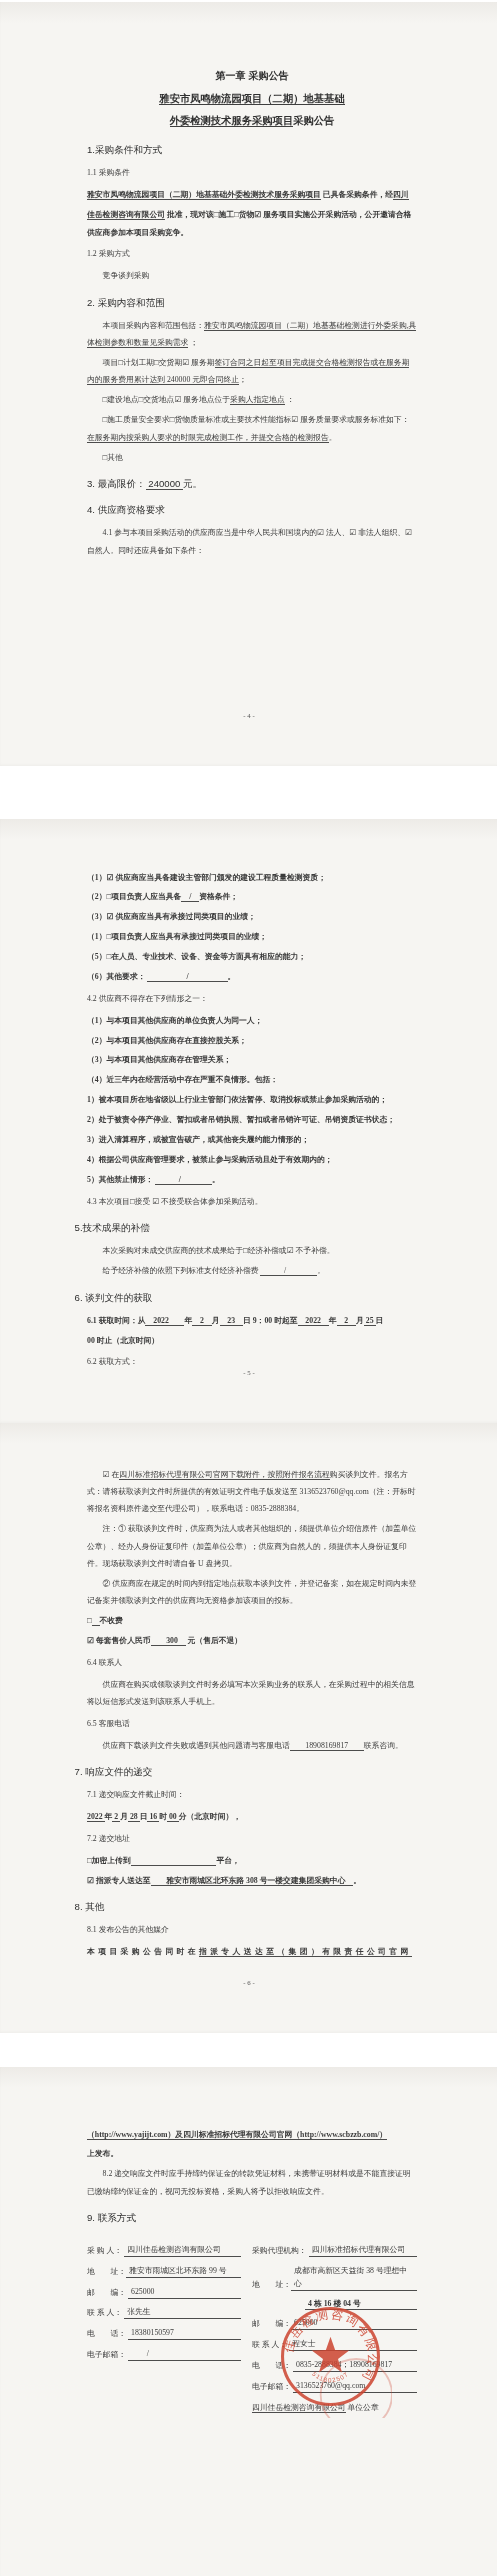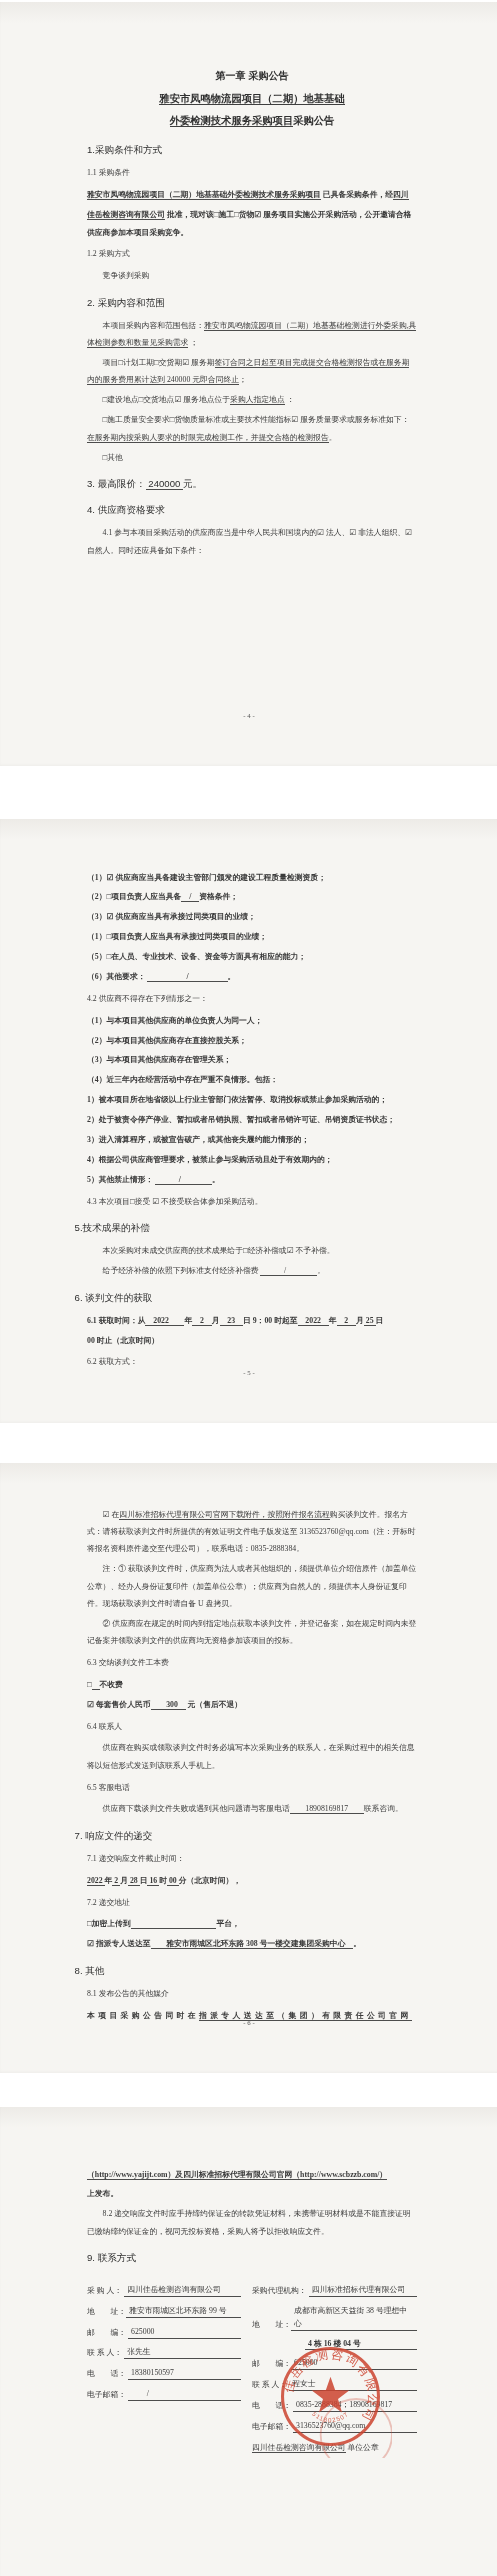--- a/index.html
+++ b/index.html
@@ -13,21 +13,21 @@
   .doc{width:498px;}
   .page{
     position:relative;
     width:498px;
     background:#f6f5f2;
     background-image:linear-gradient(#edebe7,#f6f5f2 21px);
     overflow:hidden;
     box-shadow:inset 0 -1.2px 2.5px rgba(0,0,0,0.03);
   }
   .page-1{height:764px;margin-top:2px;margin-bottom:53px;}
-  .page-2{height:604px;margin-bottom:40px;}
+  .page-2{height:604px;}
   .page-3{height:610px;margin-bottom:34px;}
   .page-4{height:594px;margin-bottom:16px;}
   .content{padding:0 81px 0 87px;}
   .page-1 .content{padding-top:65px;}
   .page-2 .content{padding-top:47px;}
   .page-3 .content{padding-top:40px;}
   .page-4 .content{padding-top:56px;}
 
   .blk{font-size:7.8px;line-height:17.4px;}
   .chapter{
@@ -130,21 +130,20 @@
         <div class="blk p"><span>00 时止（北京时间）</span></div>
         <div class="blk sub"><span>6.2 获取方式：</span></div>
       </div>
       <div class="pagenum">- 5 -</div>
     </section>
     <section class="page page-3">
       <div class="content">
         <div class="blk p-indent"><span>☑ 在</span><span class="u">四川标准招标代理有限公司官网下载附件，按照附件报名流程</span><span>购买谈判文件。报名方式：请将获取谈判文件时所提供的有效证明文件电子版发送至 3136523760@qq.com（注：开标时将报名资料原件递交至代理公司），联系电话：0835-2888384。</span></div>
         <div class="blk p-indent"><span>注：① 获取谈判文件时，供应商为法人或者其他组织的，须提供单位介绍信原件（加盖单位公章）、经办人身份证复印件（加盖单位公章）；供应商为自然人的，须提供本人身份证复印件。现场获取谈判文件时请自备 U 盘拷贝。</span></div>
         <div class="blk p-indent"><span>② 供应商应在规定的时间内到指定地点获取本谈判文件，并登记备案，如在规定时间内未登记备案并领取谈判文件的供应商均无资格参加该项目的投标。</span></div>
-        <div class="blk sub"><span>6.3 交纳谈判文件工本费</span></div>
         <div class="blk p"><span>□</span><span class="u">　</span><span>不收费</span></div>
         <div class="blk p"><span>☑  每套售价人民币</span><span class="u">　　300　</span><span> 元（售后不退）</span></div>
         <div class="blk sub"><span>6.4 联系人</span></div>
         <div class="blk p-indent"><span>供应商在购买或领取谈判文件时务必填写本次采购业务的联系人，在采购过程中的相关信息将以短信形式发送到该联系人手机上。</span></div>
         <div class="blk sub"><span>6.5 客服电话</span></div>
         <div class="blk p-indent"><span>供应商下载谈判文件失败或遇到其他问题请与客服电话</span><span class="u">　　18908169817　　</span><span>联系咨询。</span></div>
         <div class="blk h1"><span>7. 响应文件的递交</span></div>
         <div class="blk sub"><span>7.1 递交响应文件截止时间：</span></div>
         <div class="blk p"><span class="u"> 2022 </span><span>年</span><span class="u"> 2 </span><span>月</span><span class="u"> 28 </span><span>日</span><span class="u"> 16 </span><span>时</span><span class="u"> 00 </span><span>分（北京时间），</span></div>
         <div class="blk sub"><span>7.2 递交地址</span></div>

